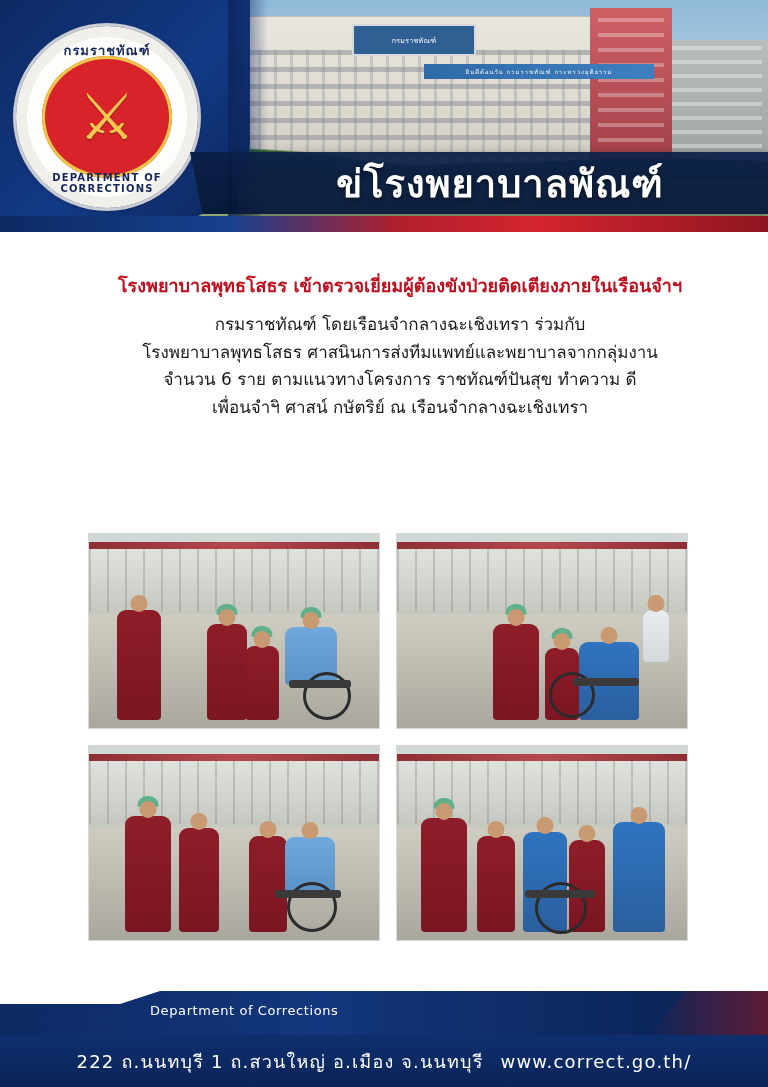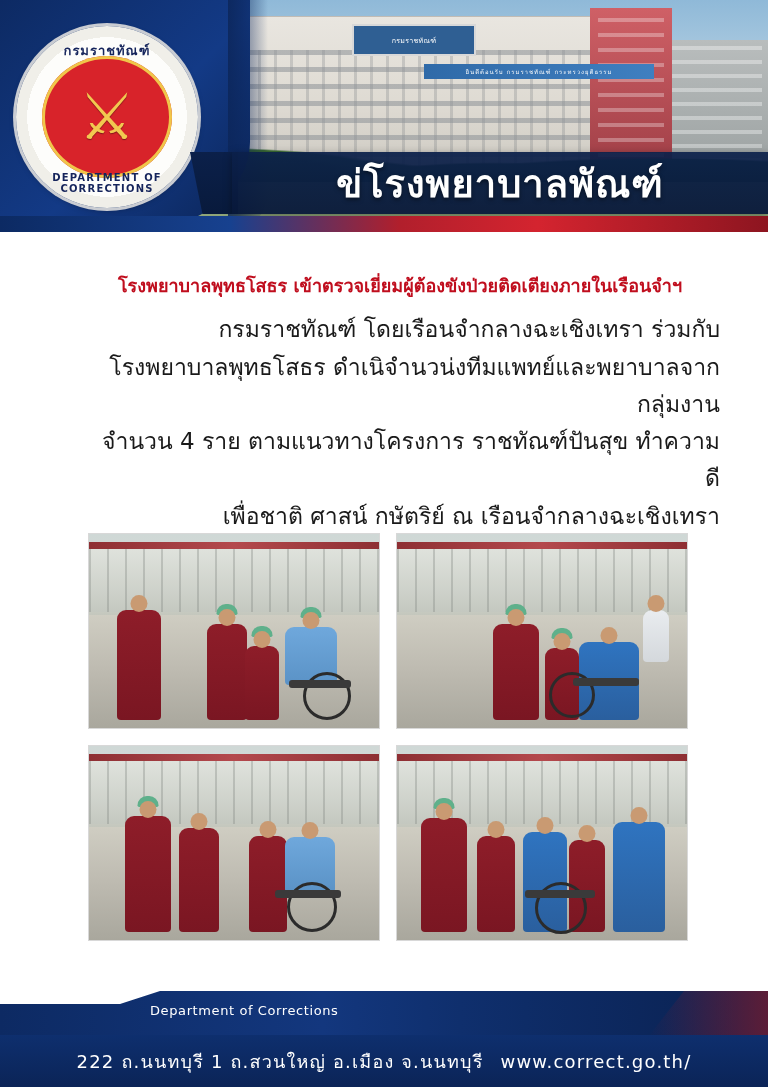--- a/index.html
+++ b/index.html
@@ -163,23 +163,23 @@
     margin-top: 42px;
     text-align:center;
     color:#c00e1e;
     font-size:18px;
     font-weight:bold;
     line-height:1.3;
   }
   .para {
     margin: 14px auto 0;
     width: 640px;
-    text-align:right;
+    text-align:center;
     color:#1a1a1a;
-    font-size:23px;
+    font-size:17px;
     line-height:1.62;
   }
   .para .line { display:block; }
 
   
   .photos {
     position:absolute; left:88px; top:533px;
     width:600px; height:424px;
     display:grid;
     grid-template-columns: 292px 292px;
@@ -306,23 +306,23 @@
   <div class="news-ribbon">
     <div class="txt">ข่โรงพยาบาลพัณฑ์</div>
   </div>
   <div class="header-bottom-stripe"></div>
 </div>
 
 <div class="content">
   <div class="headline">โรงพยาบาลพุทธโสธร เข้าตรวจเยี่ยมผู้ต้องขังป่วยติดเตียงภายในเรือนจำฯ</div>
   <div class="para">
     <span class="line">กรมราชทัณฑ์ โดยเรือนจำกลางฉะเชิงเทรา ร่วมกับ</span>
-    <span class="line">โรงพยาบาลพุทธโสธร ดำเนิจำนวน่งทีมแพทย์และพยาบาลจากกลุ่มงาน</span>
-    <span class="line">จำนวน 4 ราย ตามแนวทางโครงการ ราชทัณฑ์ปันสุข ทำความ ดี</span>
-    <span class="line">เพื่อชาติ ศาสน์ กษัตริย์   ณ เรือนจำกลางฉะเชิงเทรา</span>
+    <span class="line">โรงพยาบาลพุทธโสธร ศาสนินการส่งทีมแพทย์และพยาบาลจากกลุ่มงาน</span>
+    <span class="line">จำนวน 6 ราย ตามแนวทางโครงการ ราชทัณฑ์ปันสุข ทำความ ดี</span>
+    <span class="line">เพื่อนจำฯิ ศาสน์ กษัตริย์   ณ เรือนจำกลางฉะเชิงเทรา</span>
   </div>
 </div>
 
 <div class="photos">
 
   <div class="photo">
     <div class="ph-sky"></div>
     <div class="ph-bg-build"></div>
     <div class="ph-roofline"></div>
     <div class="ph-ground"></div>

